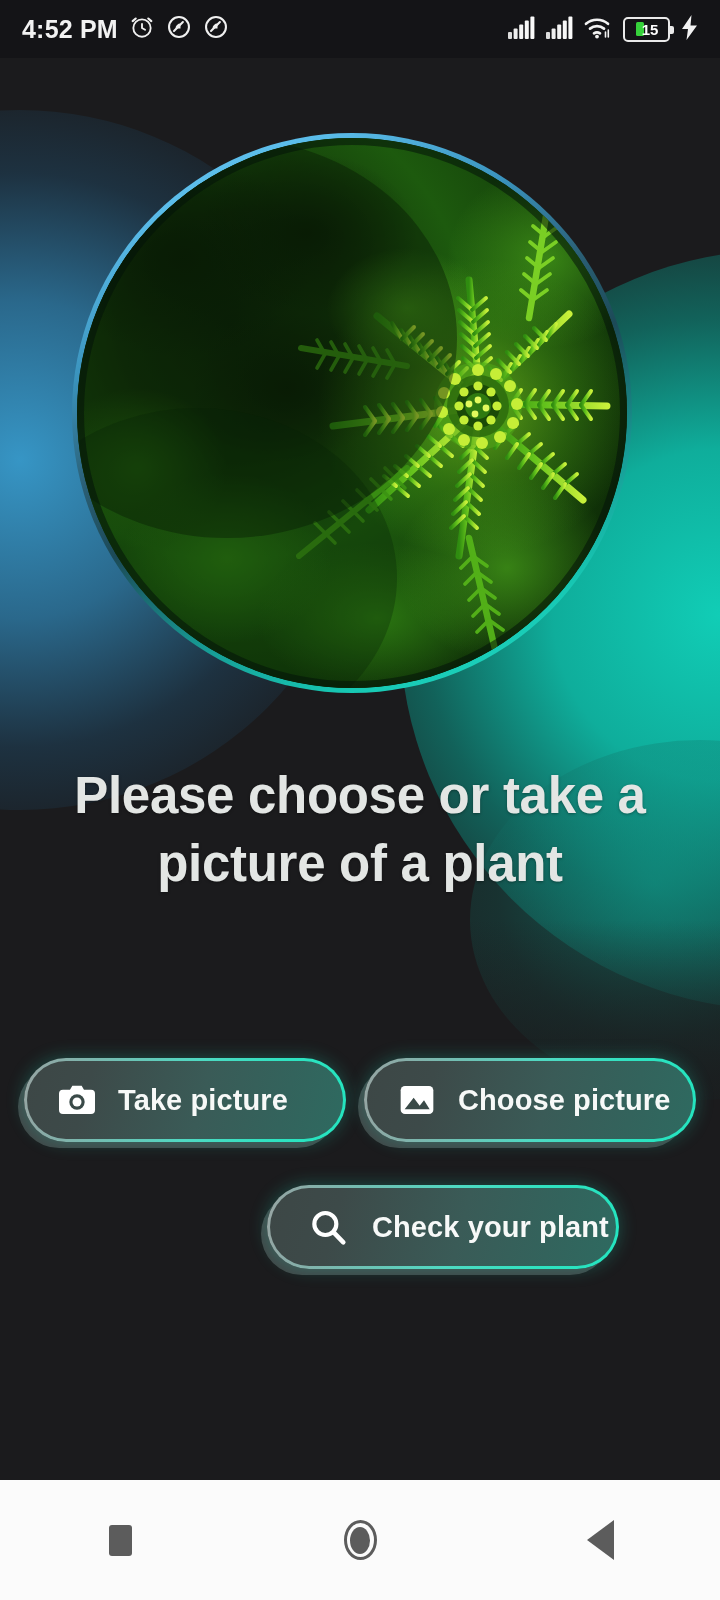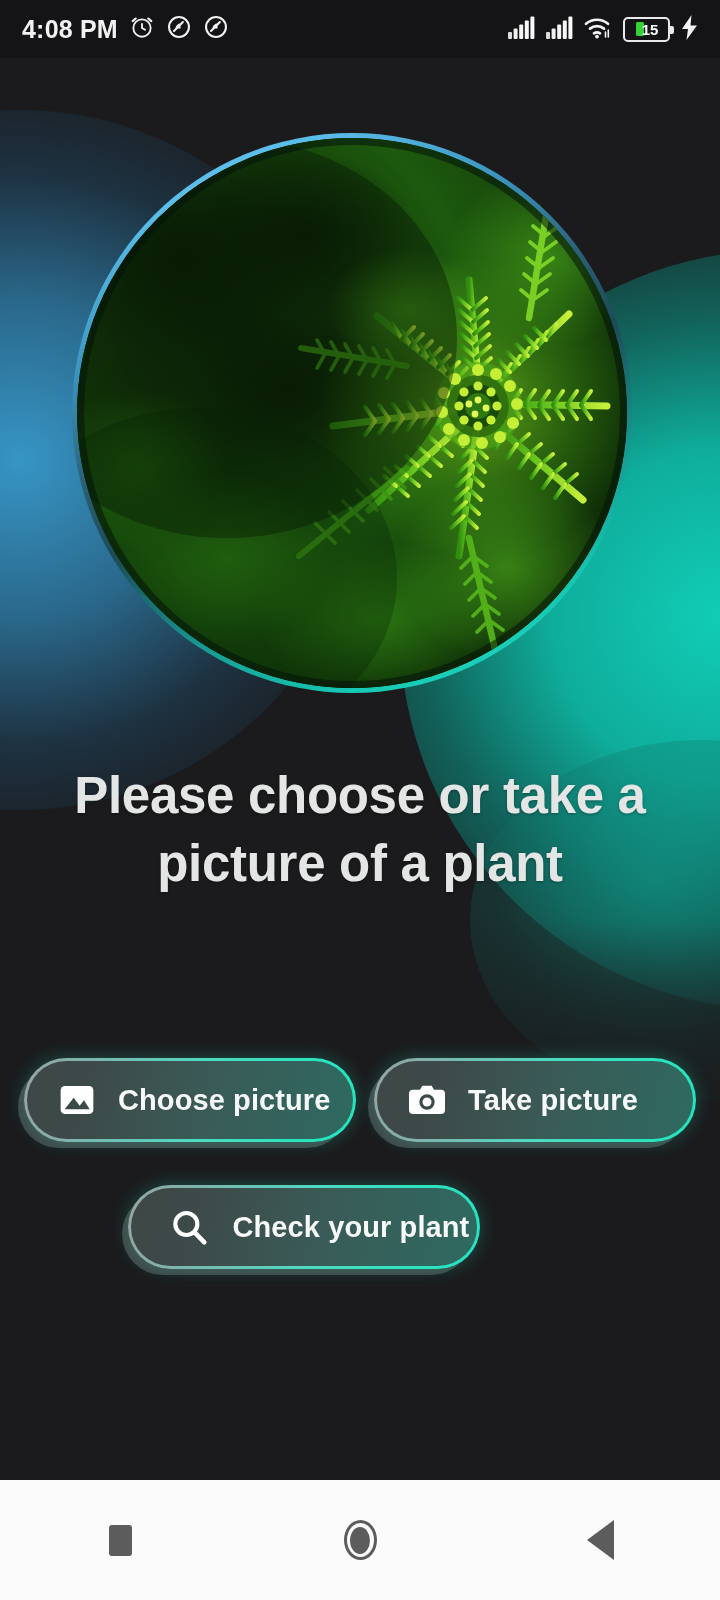--- a/index.html
+++ b/index.html
@@ -220,26 +220,26 @@
     left: 0;
     top: 1058px;
     width: 720px;
     z-index: 10;
     display: flex;
     justify-content: center;
     gap: 18px;
   }
   .btn-row-2 {
     position: absolute;
-    left: 0;
+    left: 12px;
     top: 1185px;
     width: 607px;
     z-index: 10;
     display: flex;
-    justify-content: center;
+    justify-content: flex-end;
   }
 
   .glow-btn {
     position: relative;
     height: 84px;
     border-radius: 42px;
     box-sizing: border-box;
     display: flex;
     align-items: center;
     cursor: pointer;
@@ -340,21 +340,21 @@
     border-right: 27px solid #5c5c5c;
   }
 </style>
 </head>
 <body>
 
 <div id="phone">
 
   <div class="status-bar">
     <div class="status-left">
-      <span class="status-time">4:08 PM</span>
+      <span class="status-time">4:52 PM</span>
 
       <span class="sicon">
         <svg width="26" height="26" viewBox="0 0 24 24">
           <circle cx="12" cy="13" r="8" fill="none" stroke="#f0f0f0" stroke-width="1.7"></circle>
           <path d="M12 9.2 L12 13 L14.8 14.6" fill="none" stroke="#f0f0f0" stroke-width="1.7" stroke-linecap="round"></path>
           <path d="M6.2 4.2 L3.4 6.6" fill="none" stroke="#f0f0f0" stroke-width="2" stroke-linecap="round"></path>
           <path d="M17.8 4.2 L20.6 6.6" fill="none" stroke="#f0f0f0" stroke-width="2" stroke-linecap="round"></path>
         </svg>
       </span>
 
@@ -734,44 +734,44 @@
           <circle cx="275" cy="275" r="275" fill="none" stroke="#04120a" stroke-width="14" opacity="0.55"></circle>
         </g>
       </svg>
     </div>
   </div>
 
   <div class="heading">Please choose or take a picture of a plant</div>
 
   <div class="btn-row">
 
-    <div class="glow-btn btn-choose">
-      <div class="inner">
-        <span class="btn-icon">
-          <svg width="40" height="40" viewBox="0 0 24 24">
-            <rect x="2.2" y="3.6" width="19.6" height="16.8" rx="2.6" fill="#ffffff"></rect>
-            <path d="M4.6 17.6 L10 10.6 L13.6 15.4 L16.2 12.2 L19.6 17.6 Z" fill="#3a4a48"></path>
-          </svg>
-        </span>
-        <span class="btn-label">Choose picture</span>
-      </div>
-    </div>
-
     <div class="glow-btn btn-take">
       <div class="inner">
         <span class="btn-icon">
           <svg width="40" height="40" viewBox="0 0 24 24">
             <path d="M9.2 3.4 L14.8 3.4 L16.2 5.8 L20.4 5.8 A2.4 2.4 0 0 1 22.8 8.2 L22.8 18 A2.4 2.4 0 0 1 20.4 20.4 L3.6 20.4 A2.4 2.4 0 0 1 1.2 18 L1.2 8.2 A2.4 2.4 0 0 1 3.6 5.8 L7.8 5.8 Z" fill="#ffffff"></path>
             <circle cx="12" cy="13.2" r="4.6" fill="#3a4a48"></circle>
             <circle cx="12" cy="13.2" r="2.7" fill="#ffffff"></circle>
           </svg>
         </span>
         <span class="btn-label">Take picture</span>
       </div>
     </div>
+
+    <div class="glow-btn btn-choose">
+      <div class="inner">
+        <span class="btn-icon">
+          <svg width="40" height="40" viewBox="0 0 24 24">
+            <rect x="2.2" y="3.6" width="19.6" height="16.8" rx="2.6" fill="#ffffff"></rect>
+            <path d="M4.6 17.6 L10 10.6 L13.6 15.4 L16.2 12.2 L19.6 17.6 Z" fill="#3a4a48"></path>
+          </svg>
+        </span>
+        <span class="btn-label">Choose picture</span>
+      </div>
+    </div>
   </div>
 
   <div class="btn-row-2">
     <div class="glow-btn btn-check">
       <div class="inner">
         <span class="btn-icon">
           <svg width="42" height="42" viewBox="0 0 24 24">
             <circle cx="10.4" cy="10.2" r="6.6" fill="none" stroke="#ffffff" stroke-width="2.5"></circle>
             <path d="M15.4 15.2 L21.2 21.2" stroke="#ffffff" stroke-width="2.7" stroke-linecap="round"></path>
           </svg>

